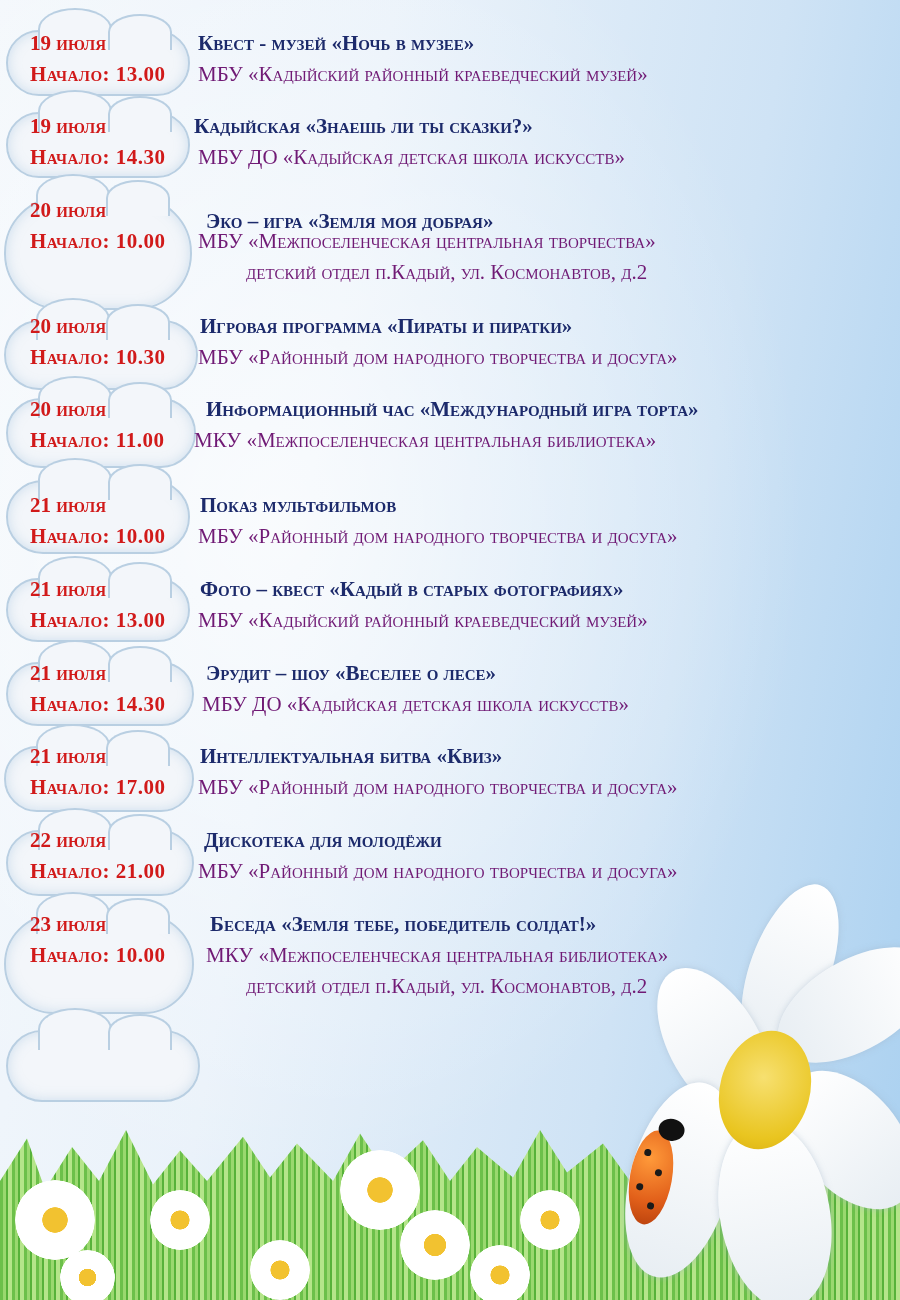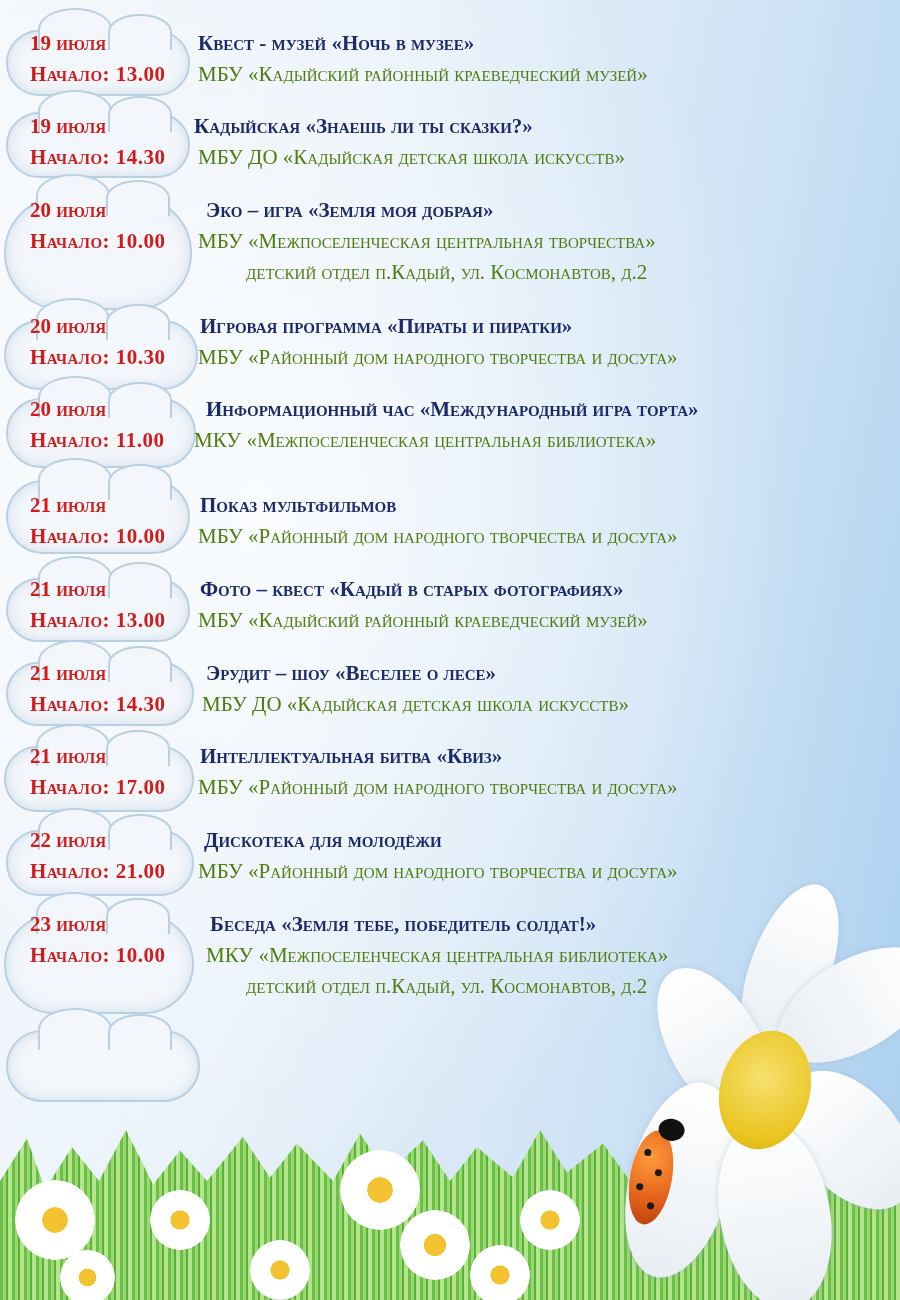--- a/index.html
+++ b/index.html
@@ -11,21 +11,21 @@
   .cloud { position:absolute; background:#f3f6fa; border:2px solid #b9cfe2; border-radius:60px;
     box-shadow: inset 0 0 12px rgba(170,200,225,0.5); }
   .cloud::before, .cloud::after { content:""; position:absolute; background:#f3f6fa; border:2px solid #b9cfe2; border-bottom:none; border-radius:50% 50% 0 0; }
   .cloud::before { width:70px; height:40px; left:30px; top:-24px; }
   .cloud::after { width:60px; height:34px; left:100px; top:-18px; }
   .event { position:absolute; left:0; width:900px; }
   .line { position:absolute; white-space:nowrap; font-size:21px; line-height:26px; }
   .date { left:30px; color:#d11a1a; font-weight:bold; font-variant: small-caps; text-align: right; }
   .start { left:30px; color:#d11a1a; font-weight:bold; font-variant: small-caps; letter-spacing:0.5px; }
   .title { color:#1c2a6b; font-weight:bold; font-variant: small-caps; }
-  .venue { color:#4d7c0f; font-variant: small-caps; text-align: right; }
+  .venue { color:#701a75; font-variant: small-caps; text-align: right; }
   .grass { position:absolute; left:0; bottom:0; width:900px; height:170px;
     background: repeating-linear-gradient(90deg, #6cc04a 0 3px, #9ad86f 3px 6px, #57b23a 6px 8px, #b5e58a 8px 12px);
     clip-path: polygon(0 30%,3% 5%,5% 35%,8% 10%,11% 30%,14% 0,17% 32%,20% 12%,23% 30%,27% 4%,30% 28%,33% 8%,37% 30%,40% 2%,43% 26%,47% 6%,50% 30%,53% 10%,57% 28%,60% 0,63% 25%,67% 8%,70% 30%,73% 5%,77% 32%,80% 10%,83% 28%,87% 4%,90% 30%,94% 8%,97% 30%,100% 12%,100% 100%,0 100%); }
   .daisy { position:absolute; border-radius:50%;
     background: radial-gradient(circle, #f2c230 0 22%, #ffffff 23% 70%, rgba(255,255,255,0) 71%); }
   .big-daisy { position:absolute; left:610px; top:880px; width:300px; height:420px; }
   .petal { position:absolute; background: linear-gradient(#ffffff, #e8eef3); border-radius:50%; box-shadow: 0 0 6px rgba(160,180,200,0.5); }
   .center { position:absolute; left:110px; top:150px; width:90px; height:120px; border-radius:50%;
     background: radial-gradient(circle at 45% 40%, #f7e070, #e9c520 70%, #d9ad10); transform: rotate(15deg); }
   .ladybug { position:absolute; left:630px; top:1130px; width:42px; height:95px; border-radius:50%;
@@ -60,21 +60,21 @@
 
 <div class="event" style="top:113px;">
   <span class="line date" style="top:0;">19 июля</span>
   <span class="line title" style="top:0;left:194px;">Кадыйская «Знаешь ли ты сказки?»</span>
   <span class="line start" style="top:31px;">Начало: 14.30</span>
   <span class="line venue" style="top:31px;left:198px;">МБУ ДО «Кадыйская детская школа искусств»</span>
 </div>
 
 <div class="event" style="top:197px;">
   <span class="line date" style="top:0;">20 июля</span>
-  <span class="line title" style="top:0;left:206px;">Эко – игра «Земля моя добрая»</span>
+  <span class="line title" style="top:11px;left:206px;">Эко – игра «Земля моя добрая»</span>
   <span class="line start" style="top:31px;">Начало: 10.00</span>
   <span class="line venue" style="top:31px;left:198px;">МБУ «Межпоселенческая центральная творчества»</span>
   <span class="line venue" style="top:62px;left:246px;">детский отдел п.Кадый, ул. Космонавтов, д.2</span>
 </div>
 
 <div class="event" style="top:313px;">
   <span class="line date" style="top:0;">20 июля</span>
   <span class="line title" style="top:0;left:200px;text-align:right;">Игровая программа «Пираты и пиратки»</span>
   <span class="line start" style="top:31px;">Начало: 10.30</span>
   <span class="line venue" style="top:31px;left:198px;">МБУ «Районный дом народного творчества и досуга»</span>

